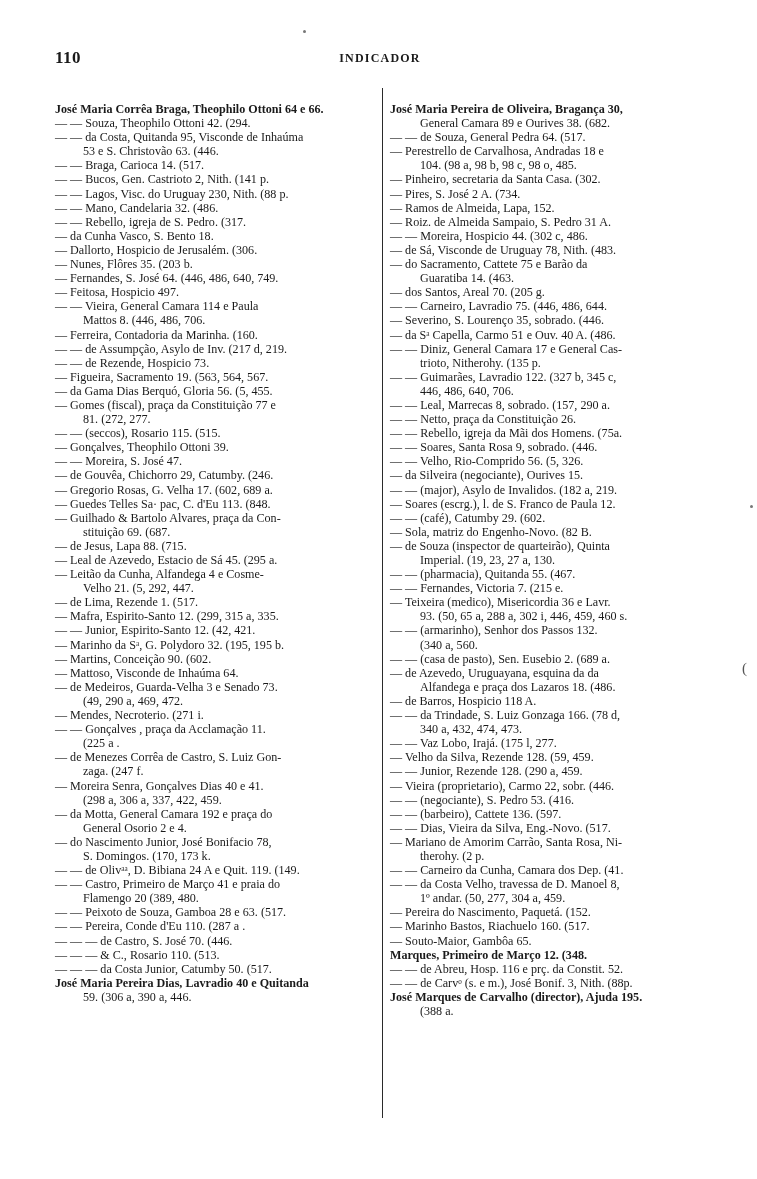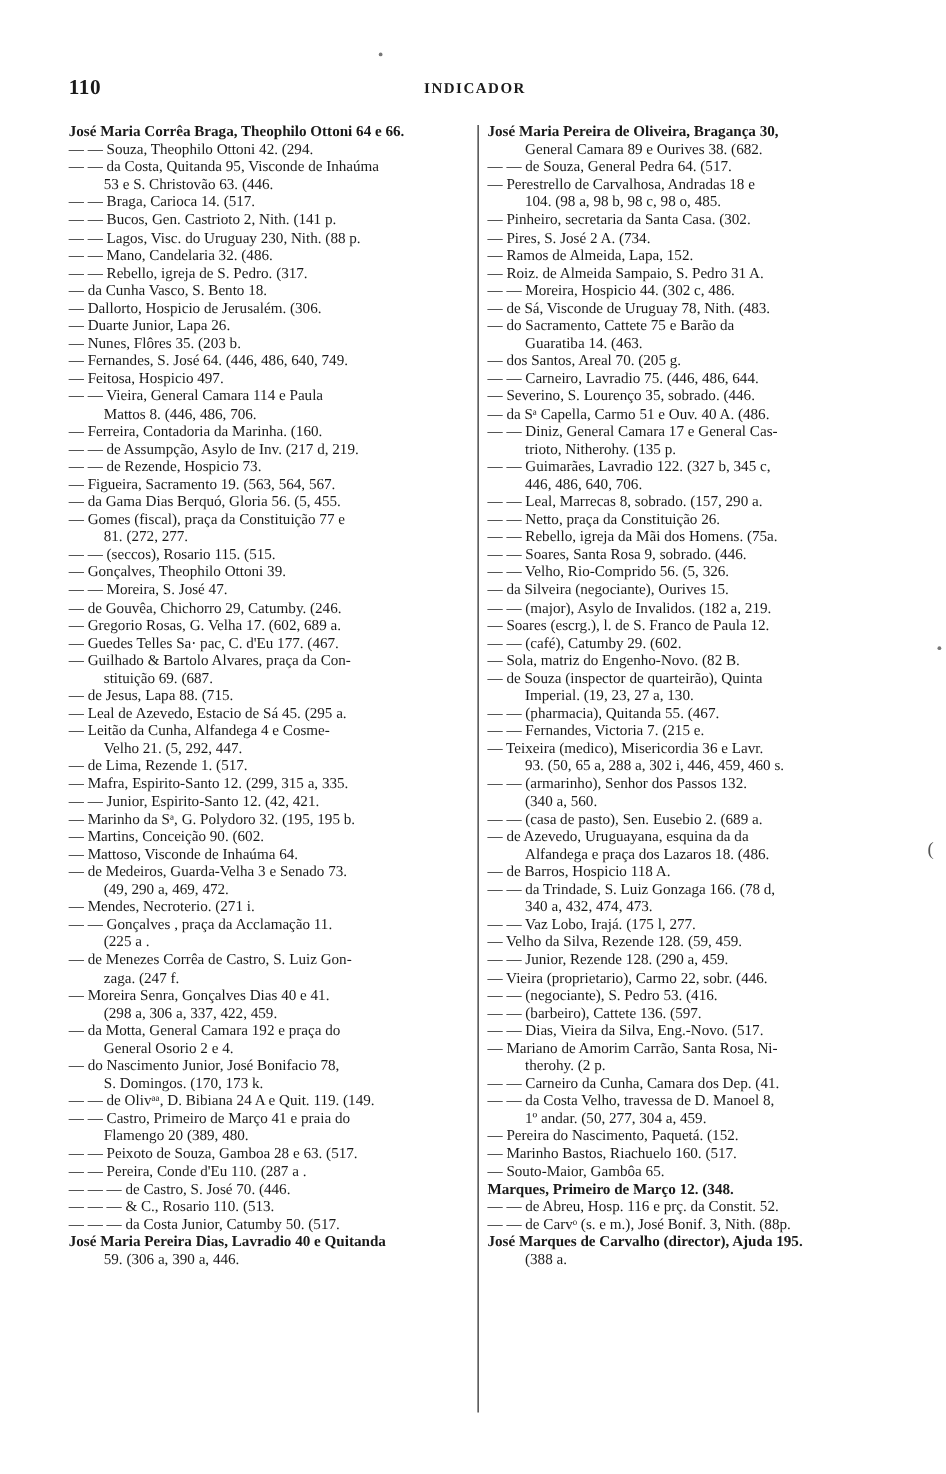--- a/index.html
+++ b/index.html
@@ -14,21 +14,20 @@
     color: #1a1a1a;
     position: relative;
     overflow: hidden;
   }
   .page {
     position: absolute;
     left: 0; top: 0;
     width: 757px;
     height: 872px;
     box-sizing: border-box;
-    margin-top: 12px;
   }
   .header {
     position: absolute;
     left: 55px;
     top: 48px;
     width: 650px;
     height: 20px;
   }
   .folio {
     position: absolute;
@@ -50,21 +49,21 @@
   }
   .columns {
     position: absolute;
     left: 55px;
     top: 86px;
     width: 655px;
     height: 1050px;
   }
   .col {
     position: absolute;
-    top: 0;
+    top: 16px;
     width: 320px;
     font-size: 12.1px;
     line-height: 14.1px;
   }
   .col-left { left: 0; }
   .col-right { left: 335px; }
   .rule {
     position: absolute;
     left: 327px;
     top: 2px;
@@ -121,39 +120,38 @@
         <div class="entry ">— — Souza, Theophilo Ottoni 42. (294.</div>
         <div class="entry ">— — da Costa, Quitanda 95, Visconde de Inhaúma</div>
         <div class="entry cont">53 e S. Christovão 63. (446.</div>
         <div class="entry ">— — Braga, Carioca 14. (517.</div>
         <div class="entry ">— — Bucos, Gen. Castrioto 2, Nith. (141 p.</div>
         <div class="entry ">— — Lagos, Visc. do Uruguay 230, Nith. (88 p.</div>
         <div class="entry ">— — Mano, Candelaria 32. (486.</div>
         <div class="entry ">— — Rebello, igreja de S. Pedro. (317.</div>
         <div class="entry ">— da Cunha Vasco, S. Bento 18.</div>
         <div class="entry ">— Dallorto, Hospicio de Jerusalém. (306.</div>
-        <div class="entry ">— Duarte Junior, Lapa 26.</div>
         <div class="entry ">— Nunes, Flôres 35. (203 b.</div>
         <div class="entry ">— Fernandes, S. José 64. (446, 486, 640, 749.</div>
         <div class="entry ">— Feitosa, Hospicio 497.</div>
         <div class="entry ">— — Vieira, General Camara 114 e Paula</div>
         <div class="entry cont">Mattos 8. (446, 486, 706.</div>
         <div class="entry ">— Ferreira, Contadoria da Marinha. (160.</div>
         <div class="entry ">— — de Assumpção, Asylo de Inv. (217 d, 219.</div>
         <div class="entry ">— — de Rezende, Hospicio 73.</div>
         <div class="entry ">— Figueira, Sacramento 19. (563, 564, 567.</div>
         <div class="entry ">— da Gama Dias Berquó, Gloria 56. (5, 455.</div>
         <div class="entry ">— Gomes (fiscal), praça da Constituição 77 e</div>
         <div class="entry cont">81. (272, 277.</div>
         <div class="entry ">— — (seccos), Rosario 115. (515.</div>
         <div class="entry ">— Gonçalves, Theophilo Ottoni 39.</div>
         <div class="entry ">— — Moreira, S. José 47.</div>
         <div class="entry ">— de Gouvêa, Chichorro 29, Catumby. (246.</div>
         <div class="entry ">— Gregorio Rosas, G. Velha 17. (602, 689 a.</div>
-        <div class="entry ">— Guedes Telles Sa· pac, C. d'Eu 177. (467.</div>
+        <div class="entry ">— Guedes Telles Sa· pac, C. d'Eu 113. (848.</div>
         <div class="entry ">— Guilhado &amp; Bartolo Alvares, praça da Con-</div>
         <div class="entry cont">stituição 69. (687.</div>
         <div class="entry ">— de Jesus, Lapa 88. (715.</div>
         <div class="entry ">— Leal de Azevedo, Estacio de Sá 45. (295 a.</div>
         <div class="entry ">— Leitão da Cunha, Alfandega 4 e Cosme-</div>
         <div class="entry cont">Velho 21. (5, 292, 447.</div>
         <div class="entry ">— de Lima, Rezende 1. (517.</div>
         <div class="entry ">— Mafra, Espirito-Santo 12. (299, 315 a, 335.</div>
         <div class="entry ">— — Junior, Espirito-Santo 12. (42, 421.</div>
         <div class="entry ">— Marinho da Sᵃ, G. Polydoro 32. (195, 195 b.</div>

